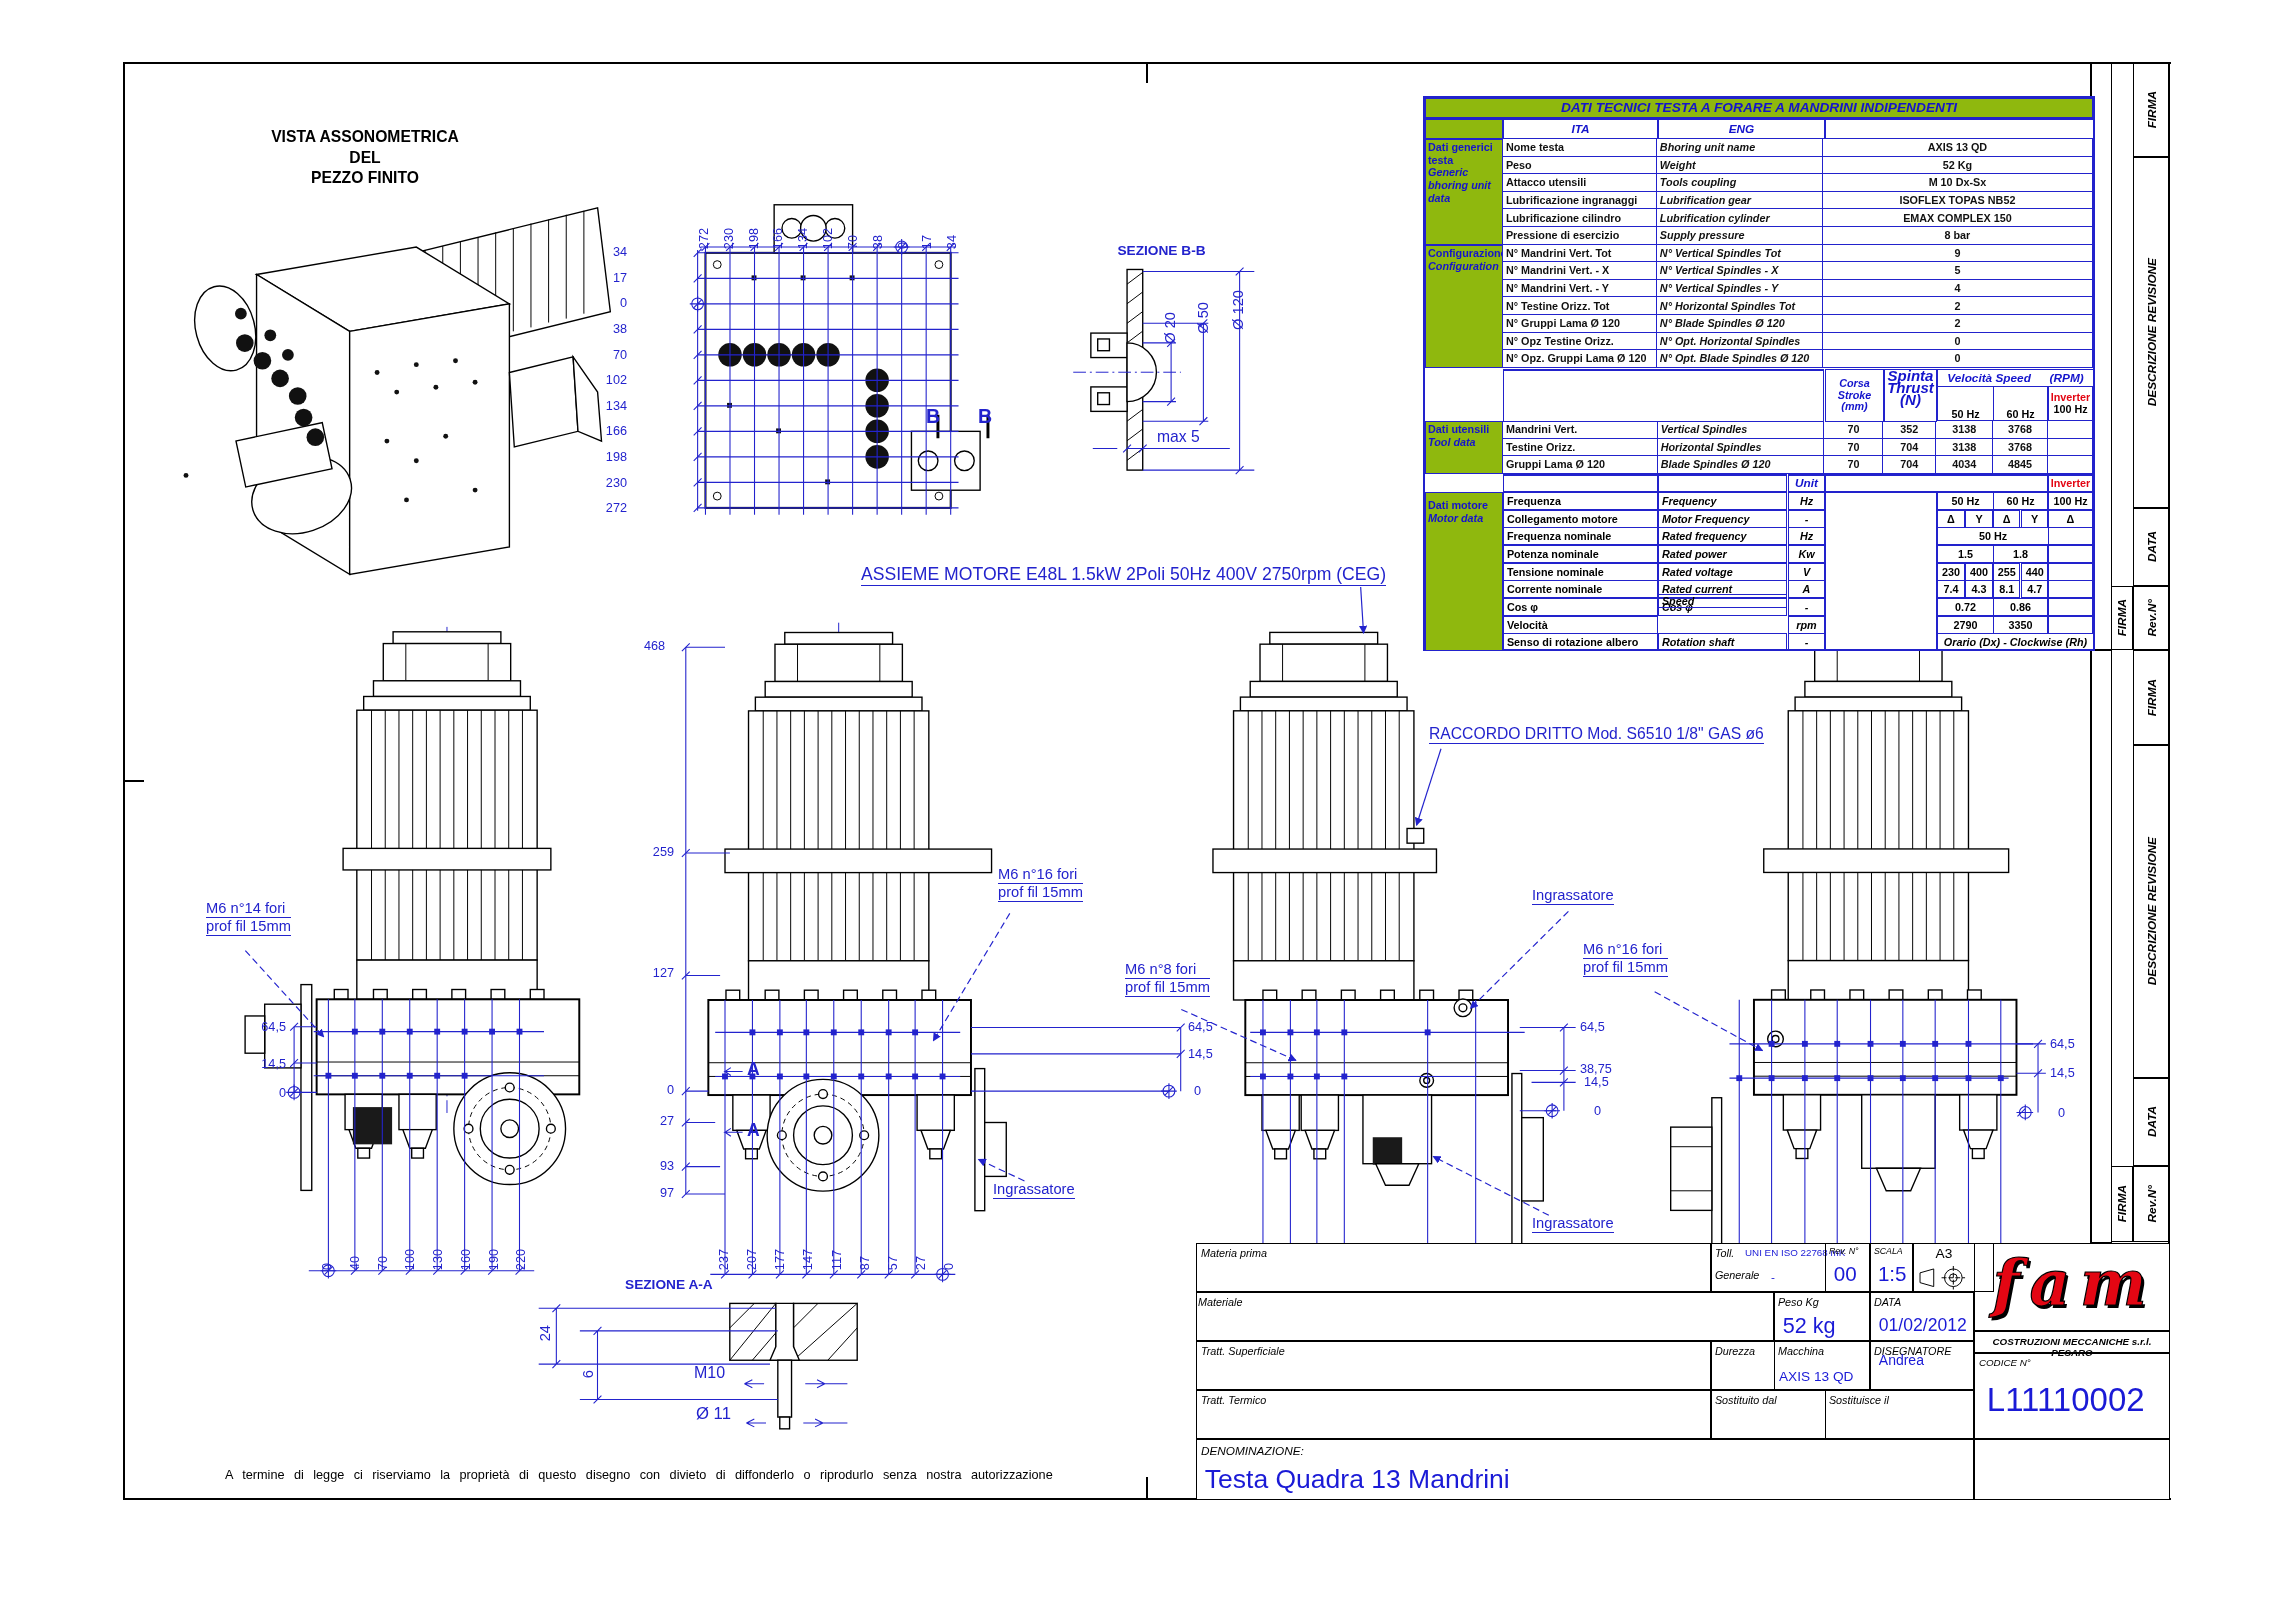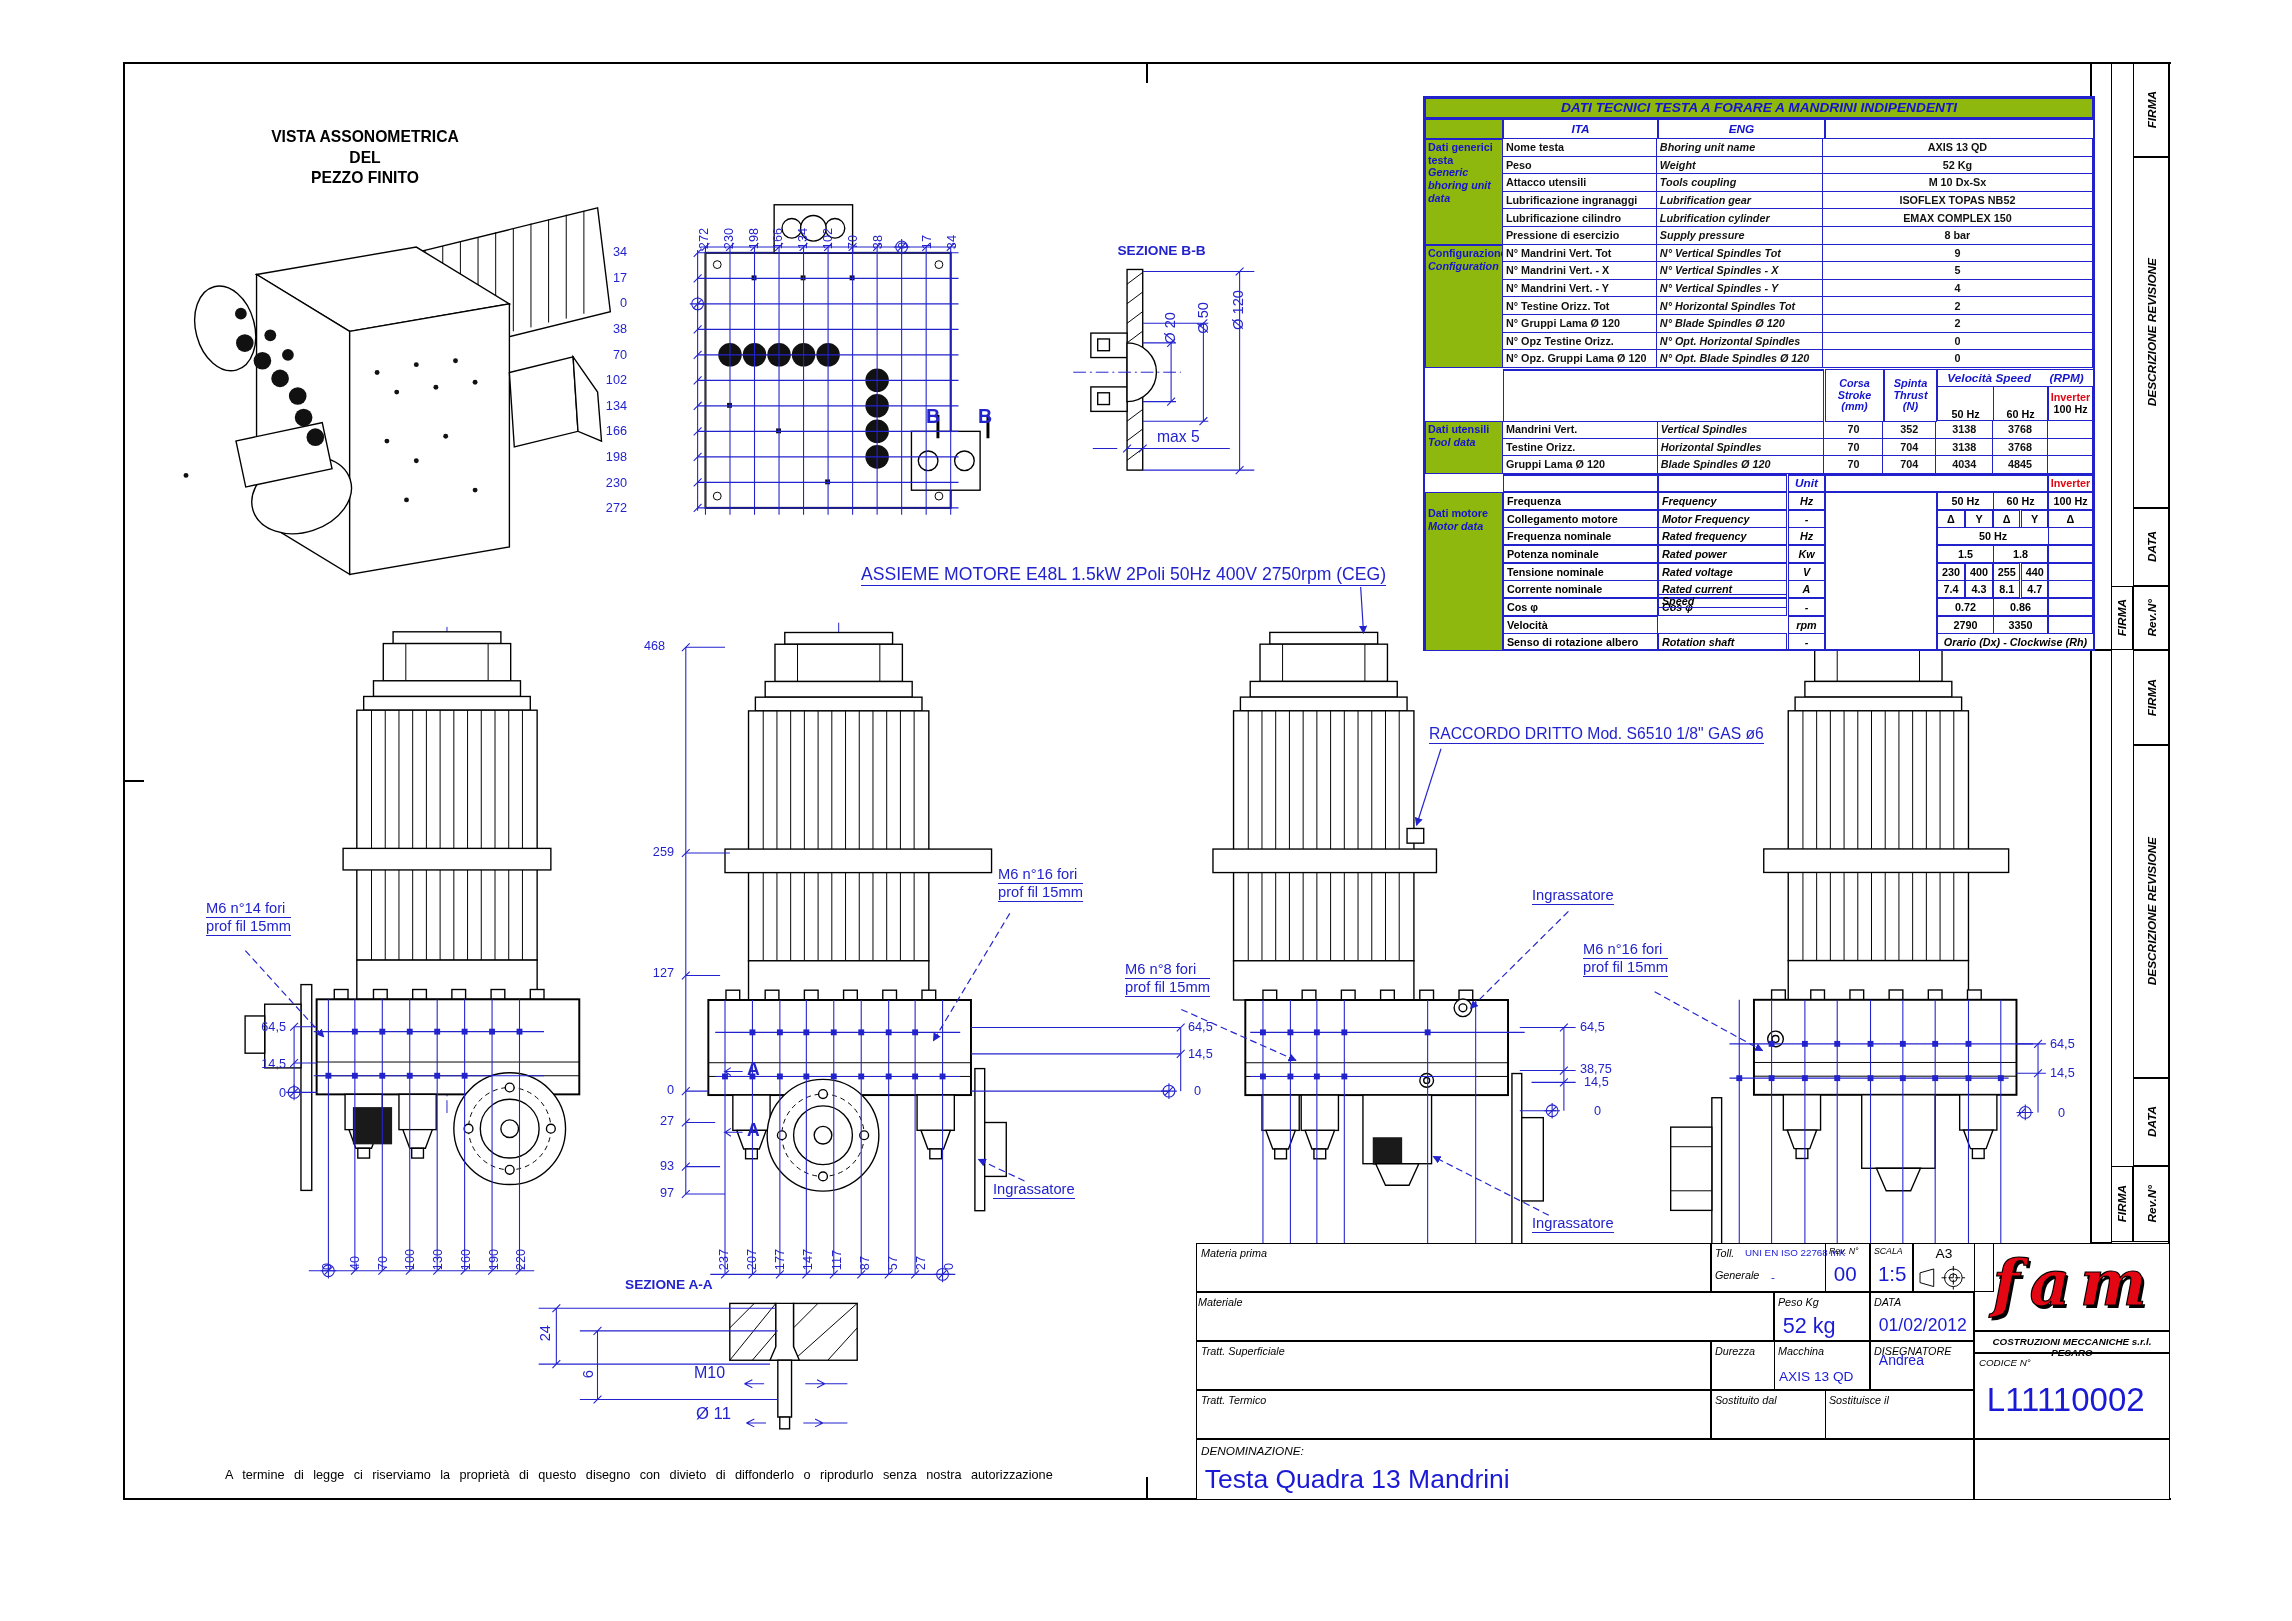--- a/index.html
+++ b/index.html
@@ -692,21 +692,21 @@
         <div class="tc tval">0</div>
       </div>
       </div>
 
     <div class="c" style="left:78px;top:271px;width:321px;height:53px;border-top-width:2px"></div>
     <div class="c th" style="left:400px;top:271px;width:59px;height:53px;flex-direction:column;justify-content:center;font-size:10.8px;line-height:11.8px">
       <div>Corsa</div>
         <div>Stroke</div>
         <div>(mm)</div>
     </div>
-    <div class="c th" style="left:459px;top:271px;width:53px;height:53px;flex-direction:column;justify-content:center;font-size:11px;line-height:11.8px">
+    <div class="c th" style="left:459px;top:271px;width:53px;height:53px;flex-direction:column;justify-content:flex-start;font-size:15px;line-height:11.8px">
       <div>Spinta</div>
         <div>Thrust</div>
         <div>(N)</div>
     </div>
     <div class="c th" style="left:512px;top:271px;width:157px;height:17.6px;justify-content:space-around">
       <span>Velocità Speed</span>
         <span>(RPM)</span>
     </div>
     <div class="c nc" style="left:512px;top:288px;width:57px;height:35px;align-items:flex-end;justify-content:center">
         <span>50 Hz</span>
@@ -757,21 +757,21 @@
 
     <div class="c" style="left:78px;top:376px;width:155px;height:17.6px;border-top-width:2px"></div>
     <div class="c" style="left:233px;top:376px;width:129px;height:17.6px;border-top-width:2px"></div>
     <div class="c th" style="left:363px;top:376px;width:37px;height:17.6px;border-top-width:2px">Unit</div>
     <div class="c" style="left:400px;top:376px;width:223px;height:17.6px;border-top-width:2px"></div>
     <div class="c nc" style="left:623px;top:376px;width:45px;height:17.6px;color:var(--red);justify-content:center;border-top-width:2px">
         <span>Inverter</span>
       </div>
 
     <div class="c grn" style="left:0;top:394px;width:78px;height:159px;align-items:flex-start">
-      <div class="gl" style="padding:14px 2px">
+      <div class="gl" style="padding:6px 2px">
           <div>Dati motore</div>
           <div class="gli">Motor data</div>
         </div>
     </div>
     <div class="c" style="left:400px;top:394px;width:112px;height:159px"></div>
 
     <div class="c tita" style="left:78px;top:394px;width:155px;height:17.6px;font:bold 10.8px 'Liberation Sans'">Frequenza</div>
     <div class="c teng" style="left:233px;top:394px;width:129px;height:17.6px">Frequency</div>
     <div class="c nc" style="left:363px;top:394px;width:37px;height:17.6px;font-style:italic">Hz</div>
     <div class="c nc" style="left:512px;top:394px;width:57px;height:17.6px">50 Hz</div>

